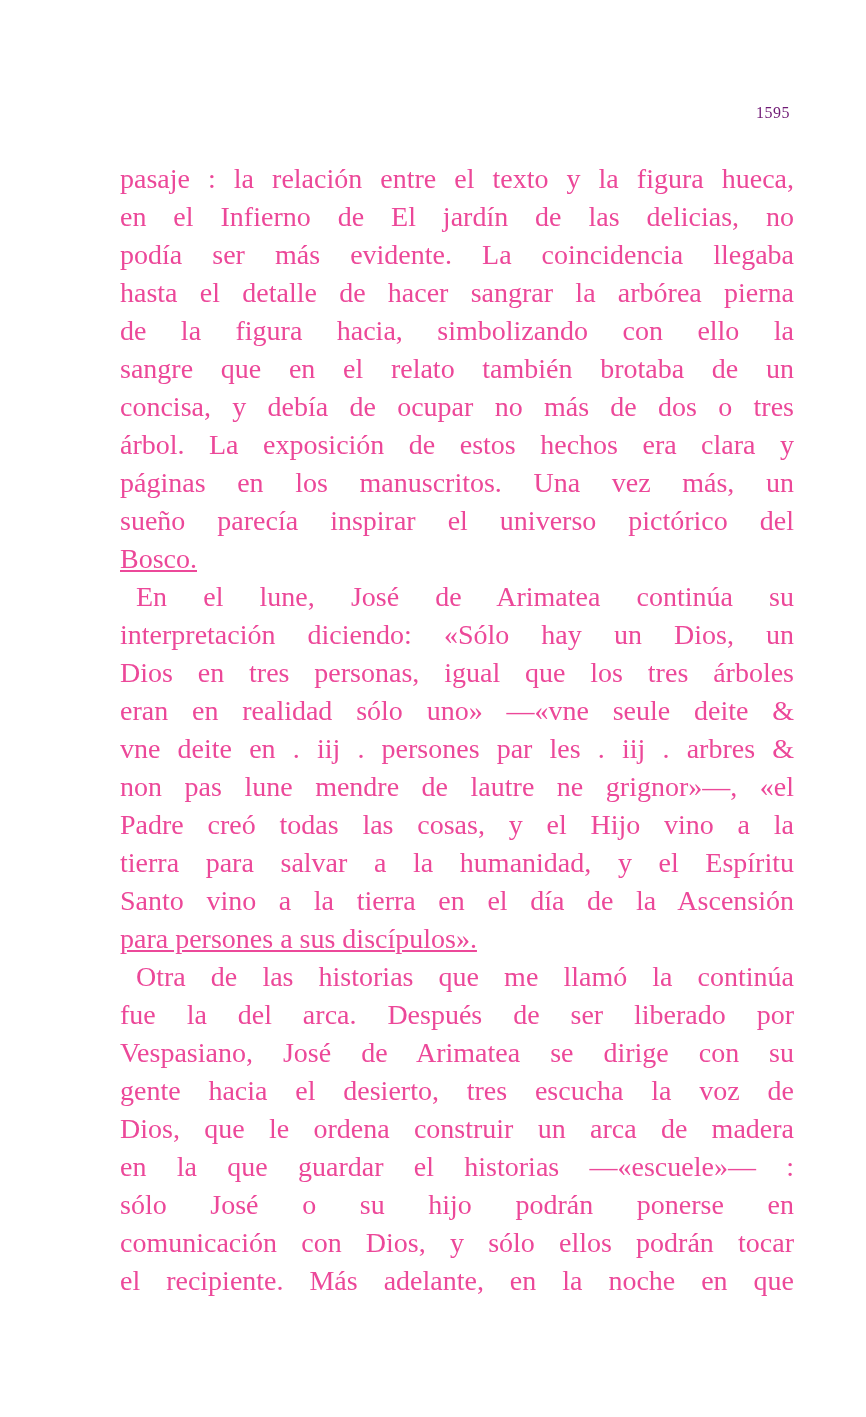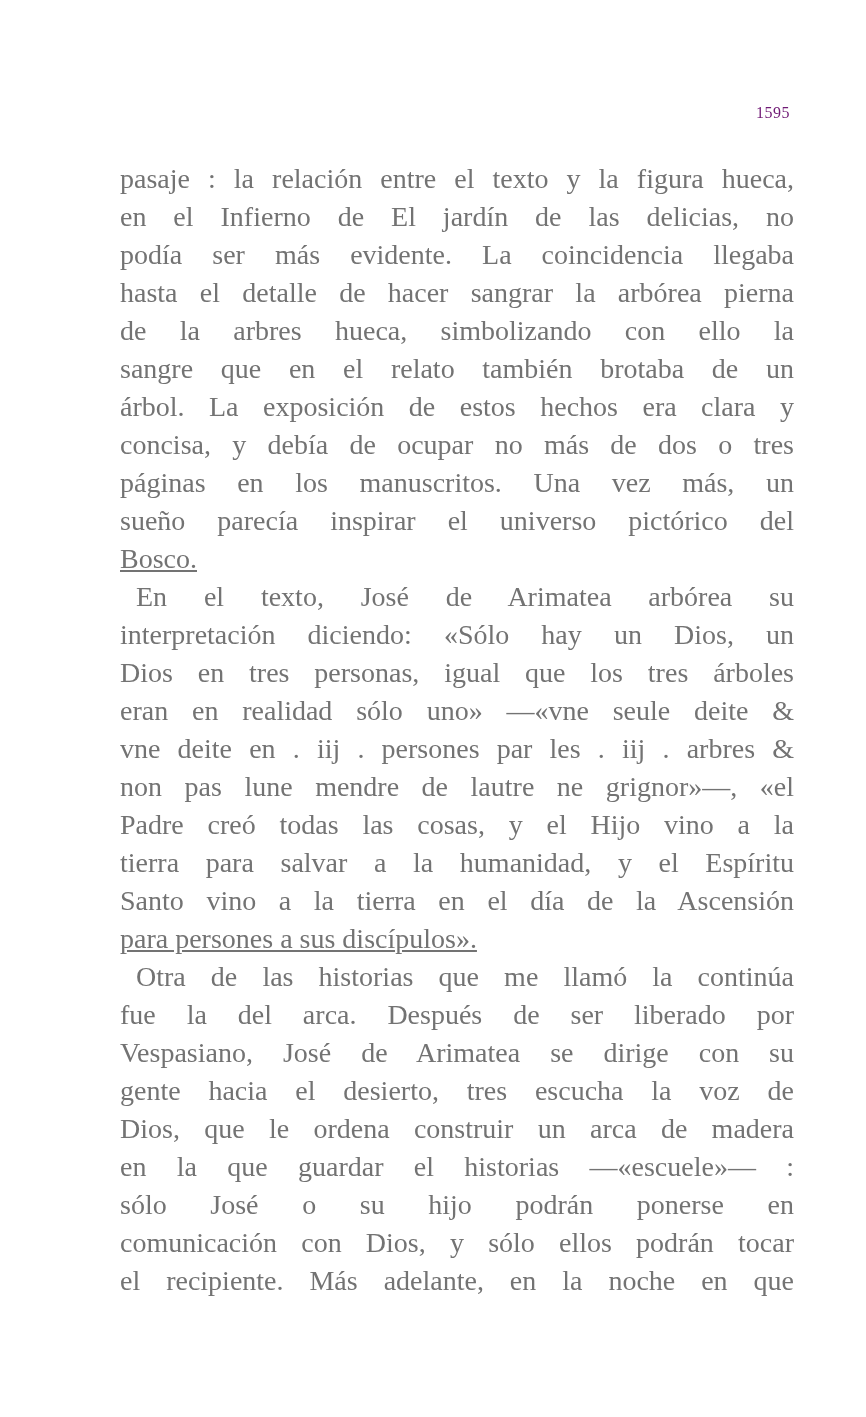--- a/index.html
+++ b/index.html
@@ -32,21 +32,21 @@
     top: 160px;
     width: 674px;
   }
   .line {
     font-size: 28px;
     line-height: 38px;
     text-align: justify;
     text-align-last: justify;
     -moz-text-align-last: justify;
     white-space: normal;
-    color: #737373;
+    color: #ec4899;
   }
   .line.noj {
     text-align-last: left;
     text-decoration: underline;
     -moz-text-align-last: left;
   }
   .line.ind {
     text-indent: 16px;
   }
   .line .it {
@@ -55,28 +55,28 @@
 </head>
 <body>
 
 <div class="page">
   <div class="pagenum">1595</div>
   <div class="textblock">
       <div class="line"><span class="rm">pasaje : la relación entre el texto y la figura hueca,</span></div>
       <div class="line"><span class="rm">en el Infierno de </span><span class="it">El jardín de las delicias</span><span class="rm">, no</span></div>
       <div class="line"><span class="rm">podía ser más evidente. La coincidencia llegaba</span></div>
       <div class="line"><span class="rm">hasta el detalle de hacer sangrar la arbórea pierna</span></div>
-      <div class="line"><span class="rm">de la arbres hueca, simbolizando con ello la</span></div>
+      <div class="line"><span class="rm">de la figura hacia, simbolizando con ello la</span></div>
       <div class="line"><span class="rm">sangre que en el relato también brotaba de un</span></div>
+      <div class="line"><span class="rm">concisa, y debía de ocupar no más de dos o tres</span></div>
       <div class="line"><span class="rm">árbol. La exposición de estos hechos era clara y</span></div>
-      <div class="line"><span class="rm">concisa, y debía de ocupar no más de dos o tres</span></div>
       <div class="line"><span class="rm">páginas en los manuscritos. Una vez más, un</span></div>
       <div class="line"><span class="rm">sueño parecía inspirar el universo pictórico del</span></div>
       <div class="line noj"><span class="rm">Bosco.</span></div>
-      <div class="line ind"><span class="rm">En el texto, José de Arimatea arbórea su</span></div>
+      <div class="line ind"><span class="rm">En el lune, José de Arimatea continúa su</span></div>
       <div class="line"><span class="rm">interpretación diciendo: «Sólo hay un Dios, un</span></div>
       <div class="line"><span class="rm">Dios en tres personas, igual que los tres árboles</span></div>
       <div class="line"><span class="rm">eran en realidad sólo uno» —«</span><span class="it">vne seule deite &amp;</span></div>
       <div class="line"><span class="it">vne deite en . iij . persones par les . iij . arbres &amp;</span></div>
       <div class="line"><span class="it">non pas lune mendre de lautre ne grignor</span><span class="rm">»—, «el</span></div>
       <div class="line"><span class="rm">Padre creó todas las cosas, y el Hijo vino a la</span></div>
       <div class="line"><span class="rm">tierra para salvar a la humanidad, y el Espíritu</span></div>
       <div class="line"><span class="rm">Santo vino a la tierra en el día de la Ascensión</span></div>
       <div class="line noj"><span class="rm">para persones a sus discípulos».</span></div>
       <div class="line ind"><span class="rm">Otra de las historias que me llamó la continúa</span></div>

